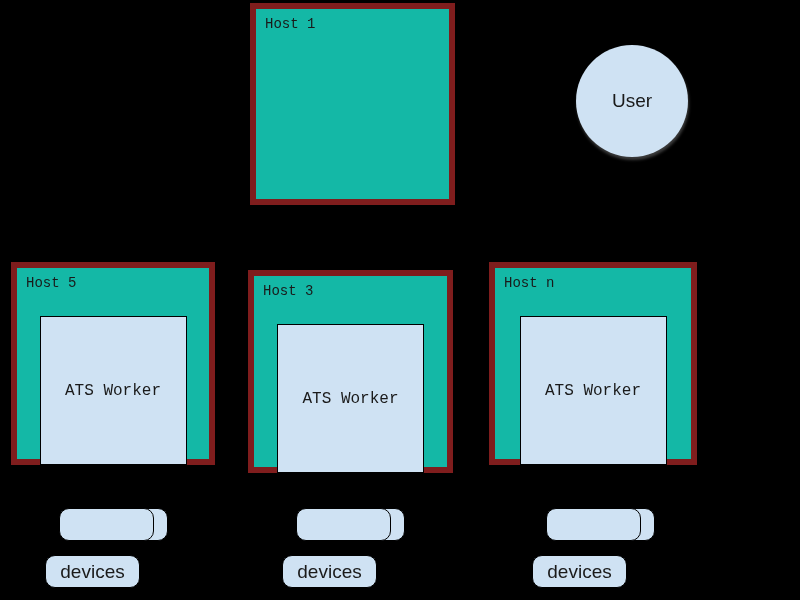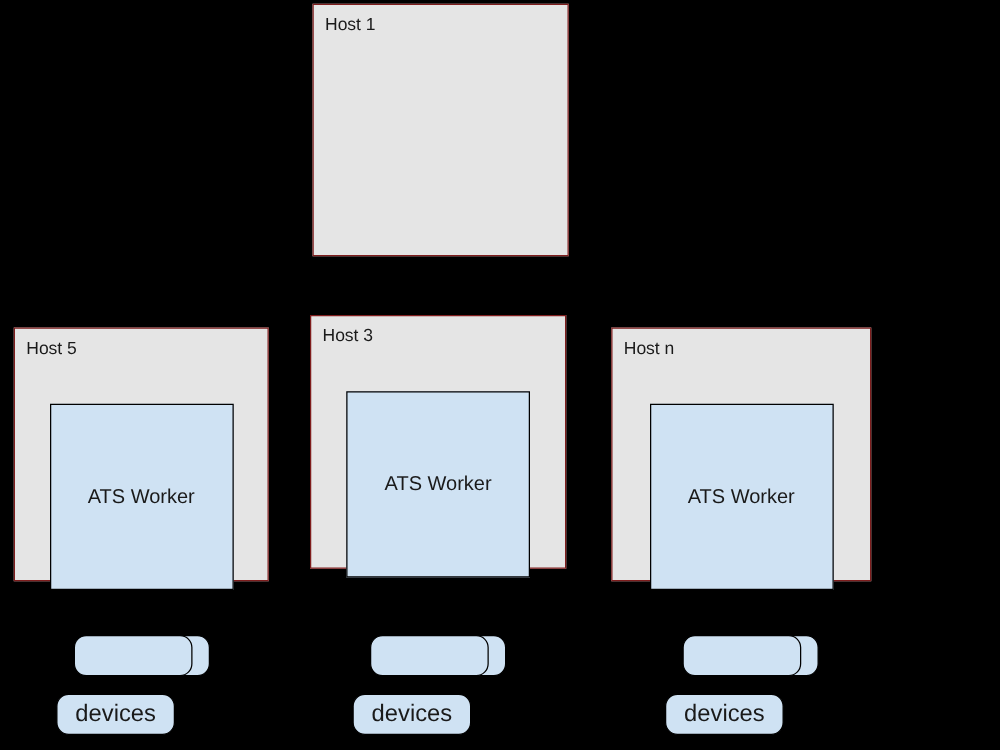--- a/index.html
+++ b/index.html
@@ -7,48 +7,49 @@
     position: relative;
     width: 800px;
     height: 600px;
     background: #000000;
     overflow: hidden;
     font-family: "Liberation Sans", sans-serif;
     color: #1a1a1a;
   }
   .host {
     position: absolute;
-    background: #e5e5e5;
-    border: 1px solid #7f1d1d;
+    background: #14b8a6;
+    border: 6px solid #7f1d1d;
     box-sizing: border-box;
+    font-family: Liberation Mono, monospace;
   }
   .host-label {
     position: absolute;
     left: 9px;
     top: 7px;
     font-size: 14px;
     line-height: 1.15;
     white-space: nowrap;
   }
   .node {
     position: absolute;
     background: #cfe2f3;
     border: 1px solid #000;
     box-sizing: border-box;
     display: flex;
     align-items: center;
     justify-content: center;
     text-align: center;
   }
   .node-controller { left: 29px; top: 38px; width: 137px; height: 132px; font-size: 15px; }
-  .node-worker    { left: 0; right: 0; margin: 12px auto; top: 48px; width: 147px; height: 149px; font-size: 16px; }
+  .node-worker    { left: 0; right: 0; margin: 0 auto; top: 48px; width: 147px; height: 149px; font-size: 16px; }
 
   #host-1 { left: 250px; top: 3px;   width: 205px; height: 202px; }
   #host-2 { left: 11px;  top: 262px; width: 204px; height: 203px; }
-  #host-3 { left: 248px; top: 252px; width: 205px; height: 203px; }
+  #host-3 { left: 248px; top: 270px; width: 205px; height: 203px; }
   #host-n { left: 489px; top: 262px; width: 208px; height: 203px; }
 
   #user-circle {
     position: absolute;
     left: 576px; top: 45px;
     width: 112px; height: 112px;
     background: #cfe2f3;
     border-radius: 50%;
     display: flex;
     align-items: center;
@@ -83,20 +84,23 @@
 </style>
 </head>
 <body>
 
 <div id="canvas">
 
   <div id="host-1" class="host">
     <span class="host-label">Host 1</span>
   </div>
 
+  <div id="user-circle">
+    <span>User</span>
+  </div>
 
   <div id="host-2" class="host">
     <span class="host-label">Host 5</span>
     <div class="node node-worker">
       <span>ATS Worker</span>
     </div>
   </div>
 
   <div id="host-3" class="host">
     <span class="host-label">Host 3</span>

